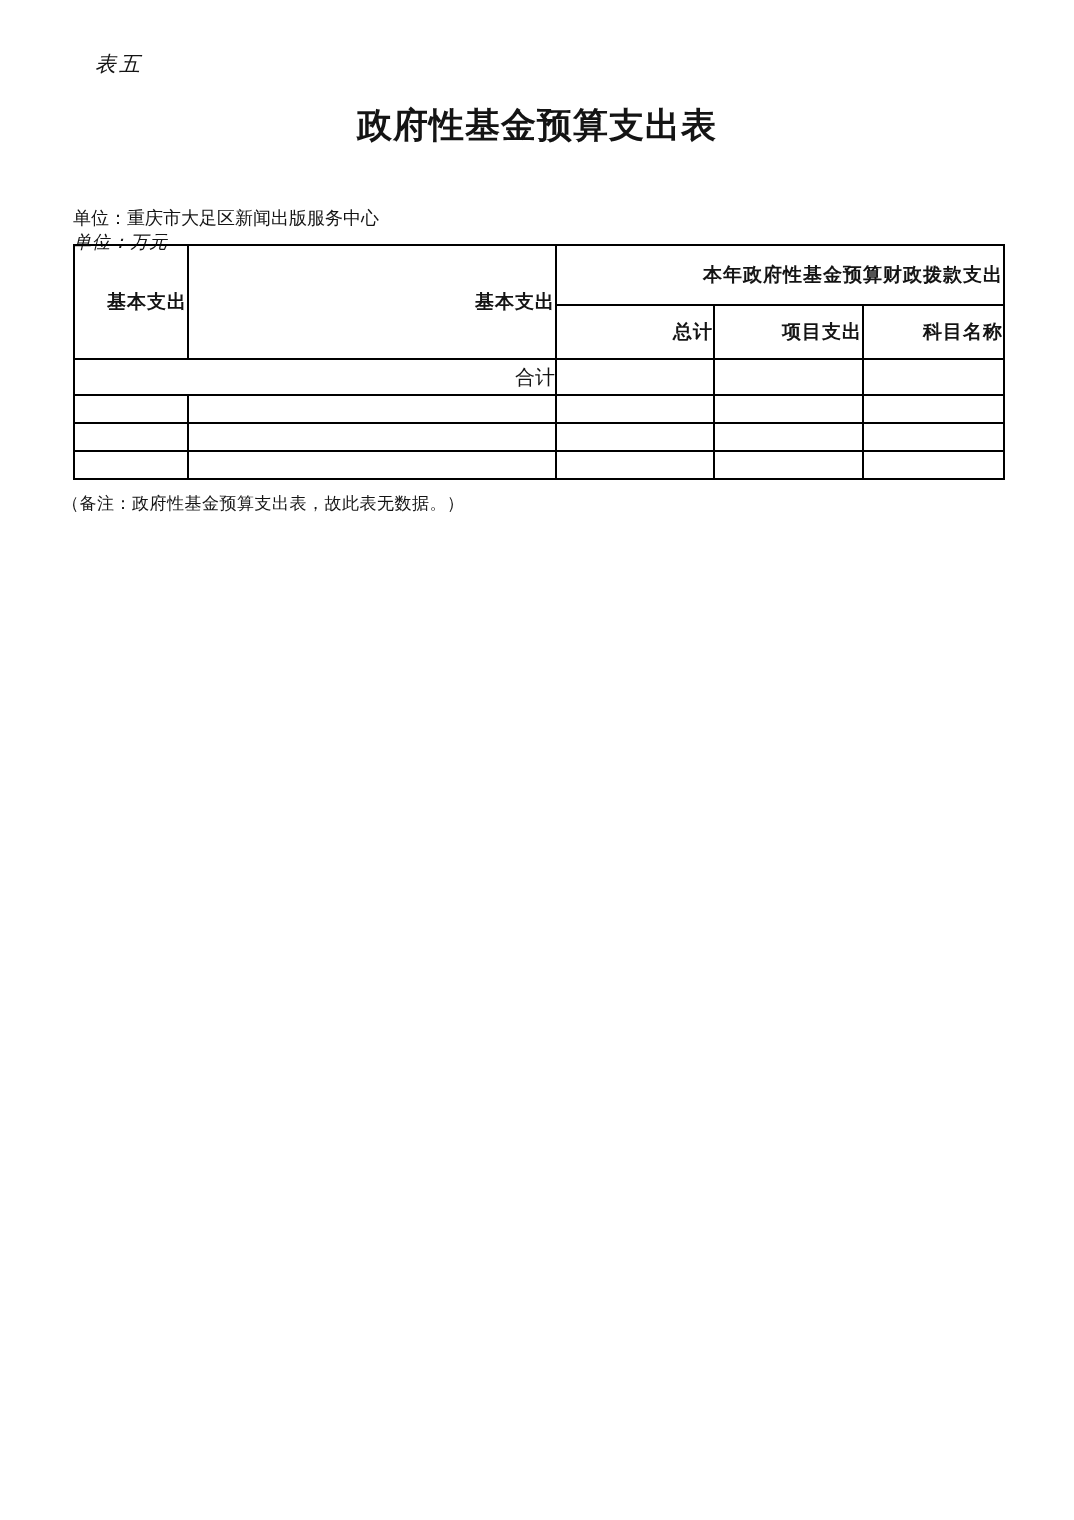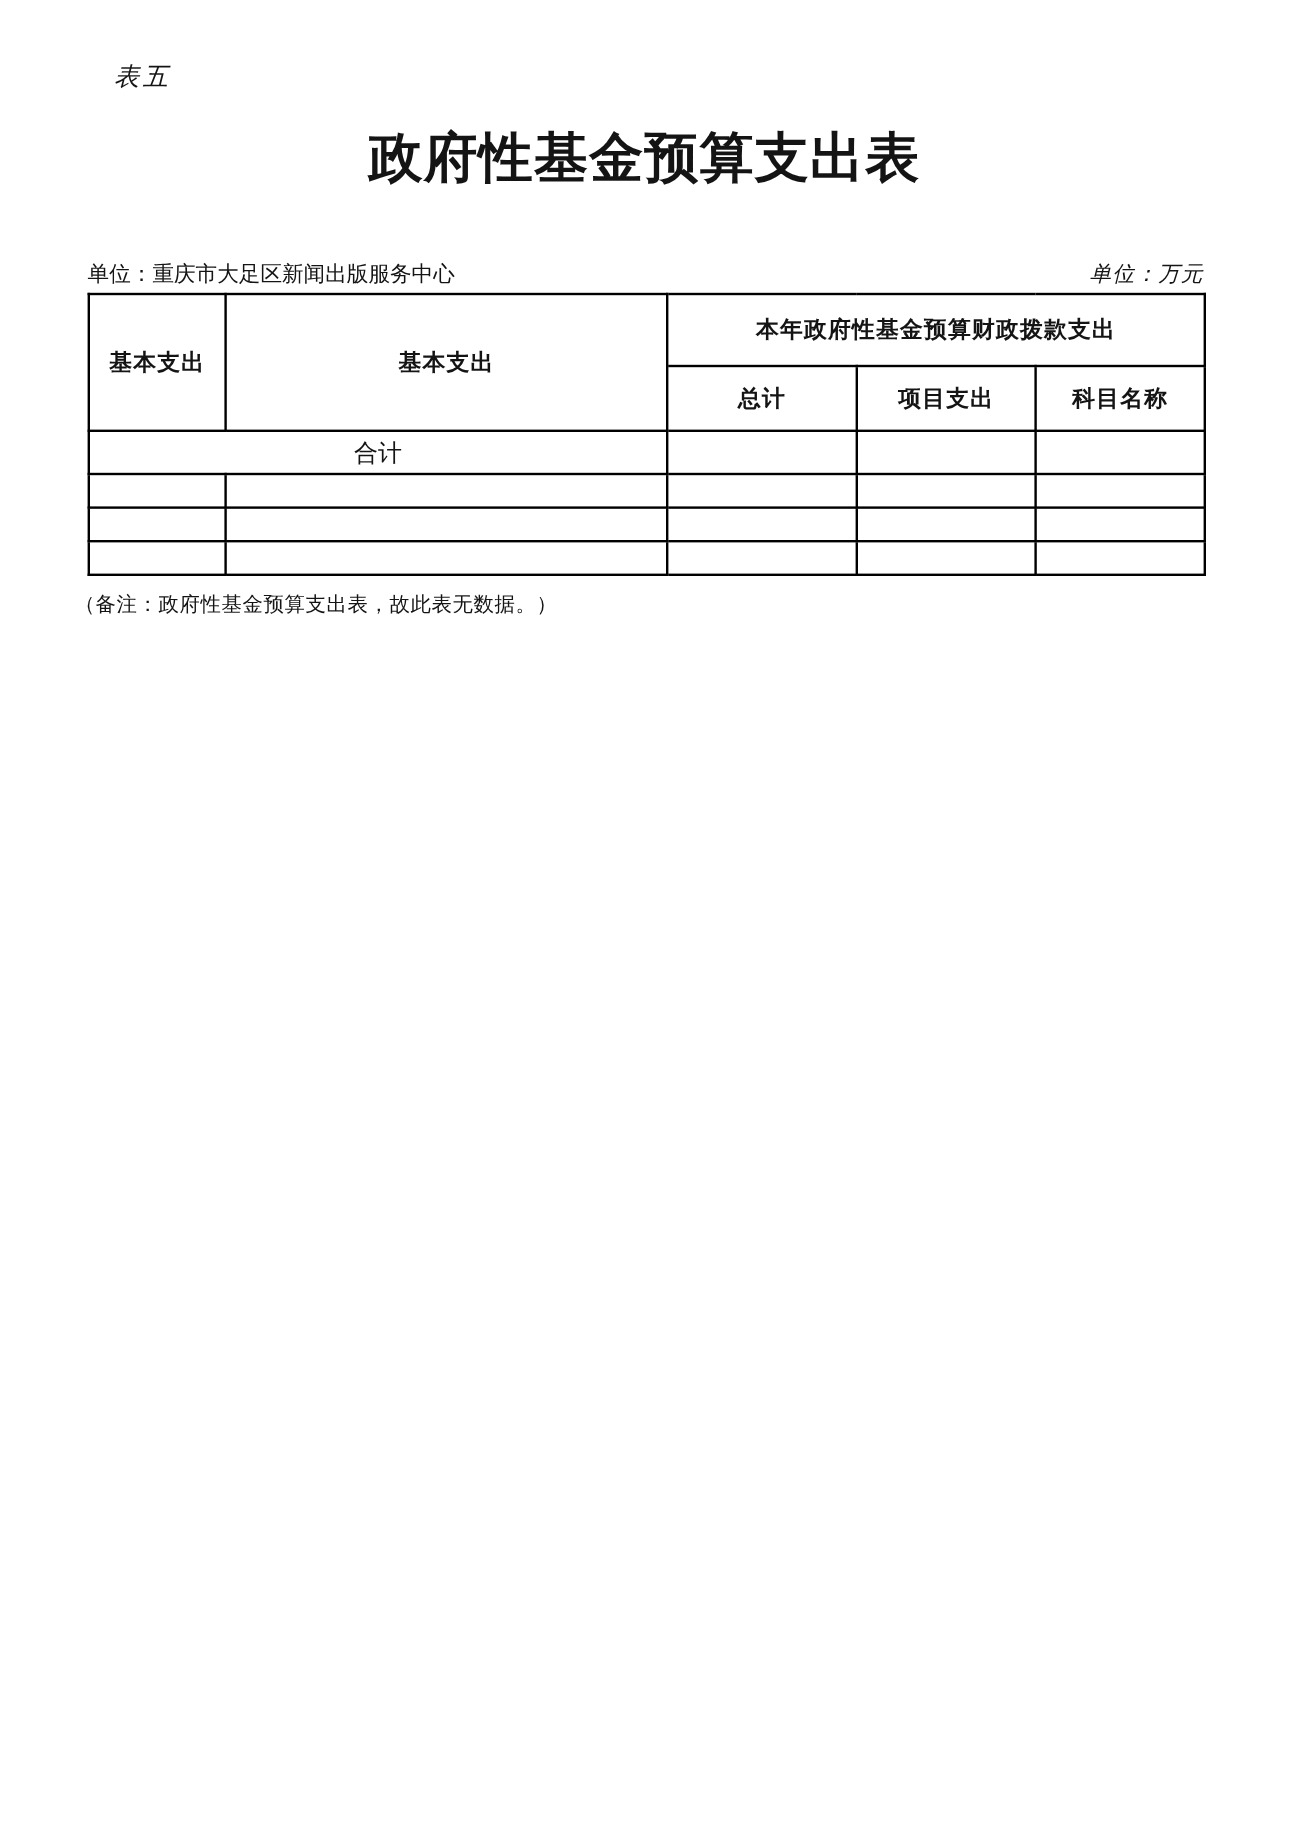--- a/index.html
+++ b/index.html
@@ -23,55 +23,56 @@
     letter-spacing: 3px;
     margin-left: 20px;
   }
 
   .page-title {
     position: absolute;
     top: 102px;
     left: 0;
     width: 100%;
     text-align: center;
-    font-size: 45px;
+    font-size: 35px;
     font-weight: bold;
     letter-spacing: 1px;
     font-family: "Liberation Serif", serif;
   }
 
   .unit-row {
     position: absolute;
-    top: 216px;
+    top: 206px;
     left: 73px;
     width: 930px;
     display: flex;
     justify-content: space-between;
     align-items: baseline;
     font-size: 18px;
+    flex-direction: column;
   }
   .unit-right {
     font-style: italic;
     letter-spacing: 1px;
     text-align: center;
   }
 
   table.budget-table {
     position: absolute;
     top: 244px;
     left: 73px;
     width: 930px;
     border-collapse: collapse;
     table-layout: fixed;
   }
   table.budget-table th,
   table.budget-table td {
     border: 2px solid #000000;
     padding: 0;
-    text-align: center;
+    text-align: right;
     vertical-align: middle;
     overflow: hidden;
   }
   table.budget-table thead th {
     font-family: "Liberation Sans", sans-serif;
     font-weight: bold;
     font-size: 19px;
     letter-spacing: 1px;
   }
   tr.head-row-1 th { height: 58px; }

